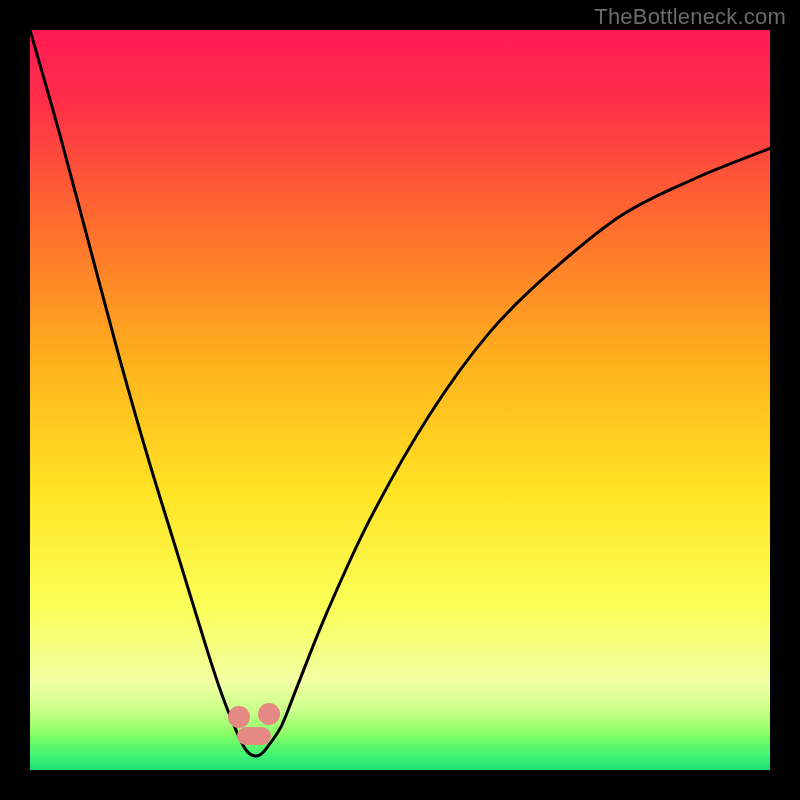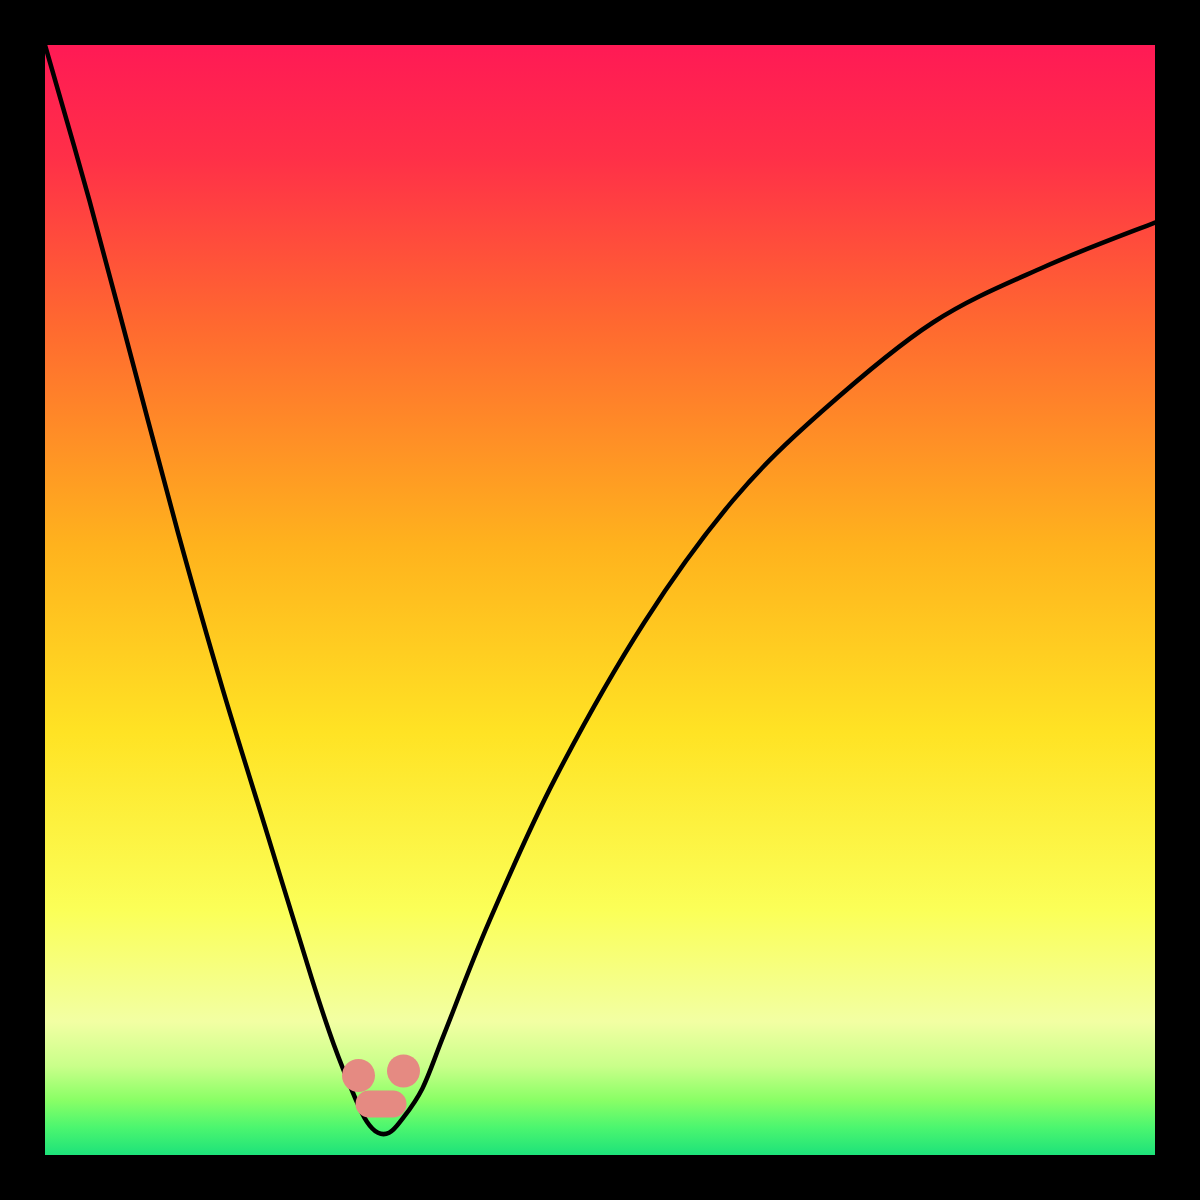--- a/index.html
+++ b/index.html
@@ -105,14 +105,15 @@
     </svg>
 
     <div class="markers">
       <div class="marker" style="left:28.2%; top:92.8%;"></div>
       <div class="marker-bar" style="left:30.3%; top:95.4%; width:34px;"></div>
       <div class="marker" style="left:32.3%; top:92.4%;"></div>
     </div>
 
   </div>
 
+  <div class="watermark">TheBottleneck.com</div>
 
 </div>
 
 </body></html>

